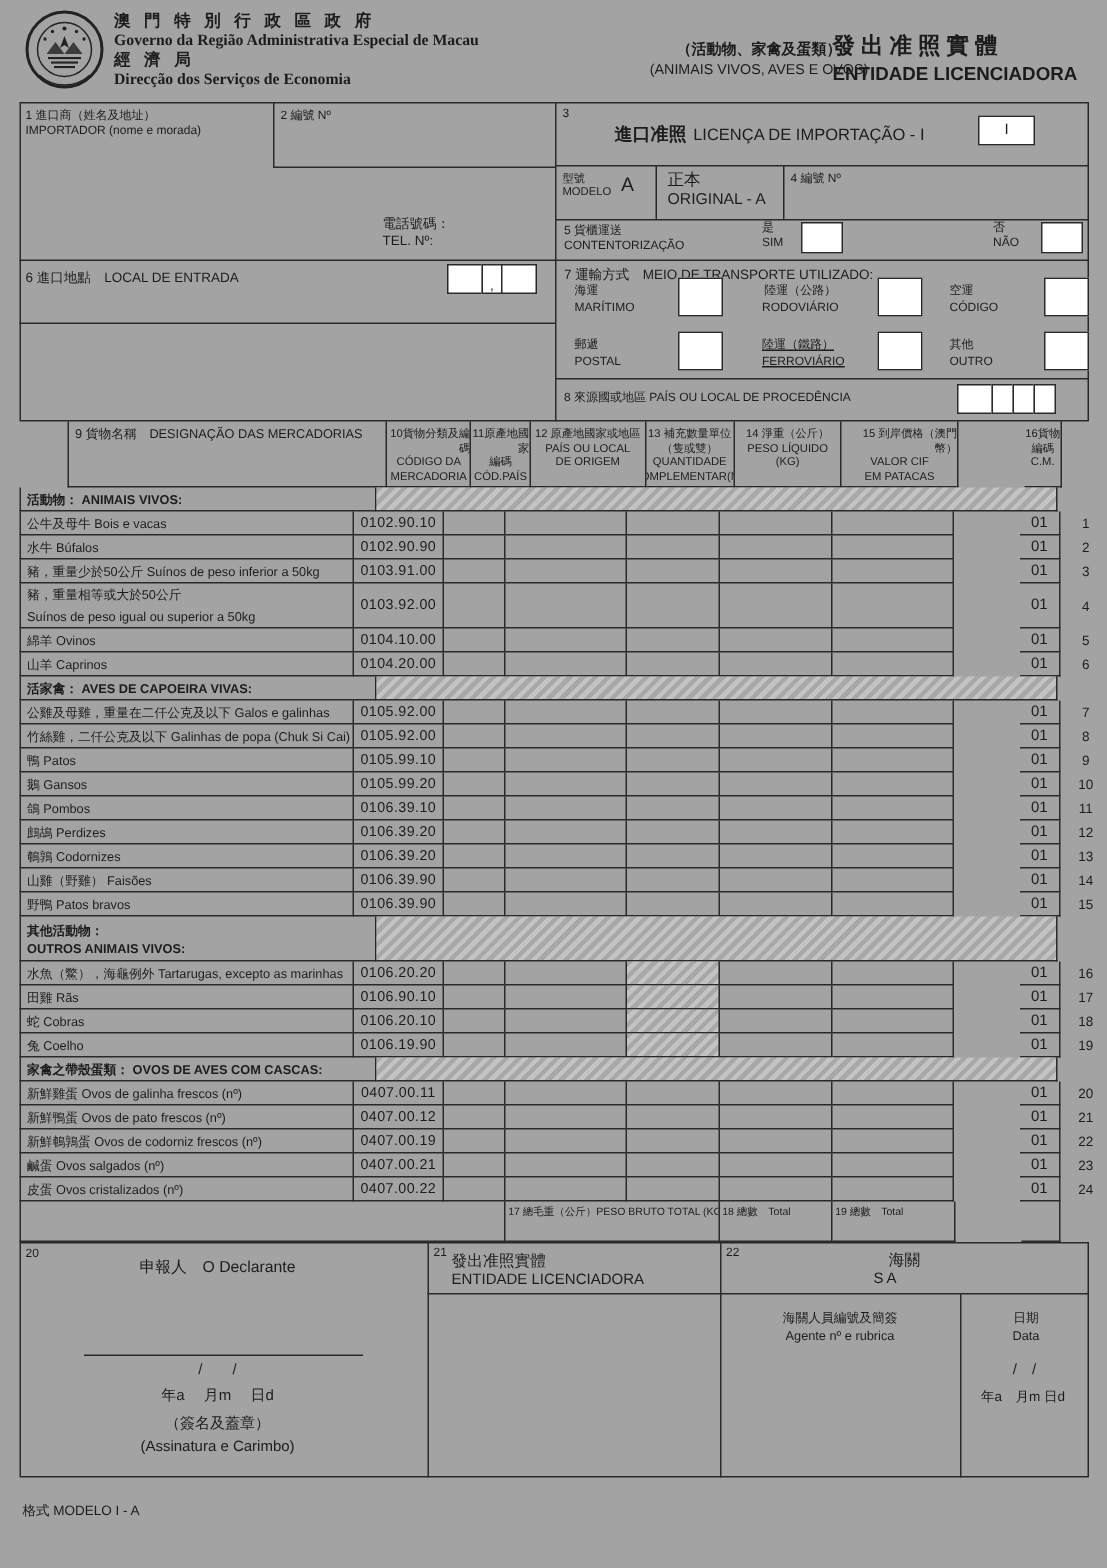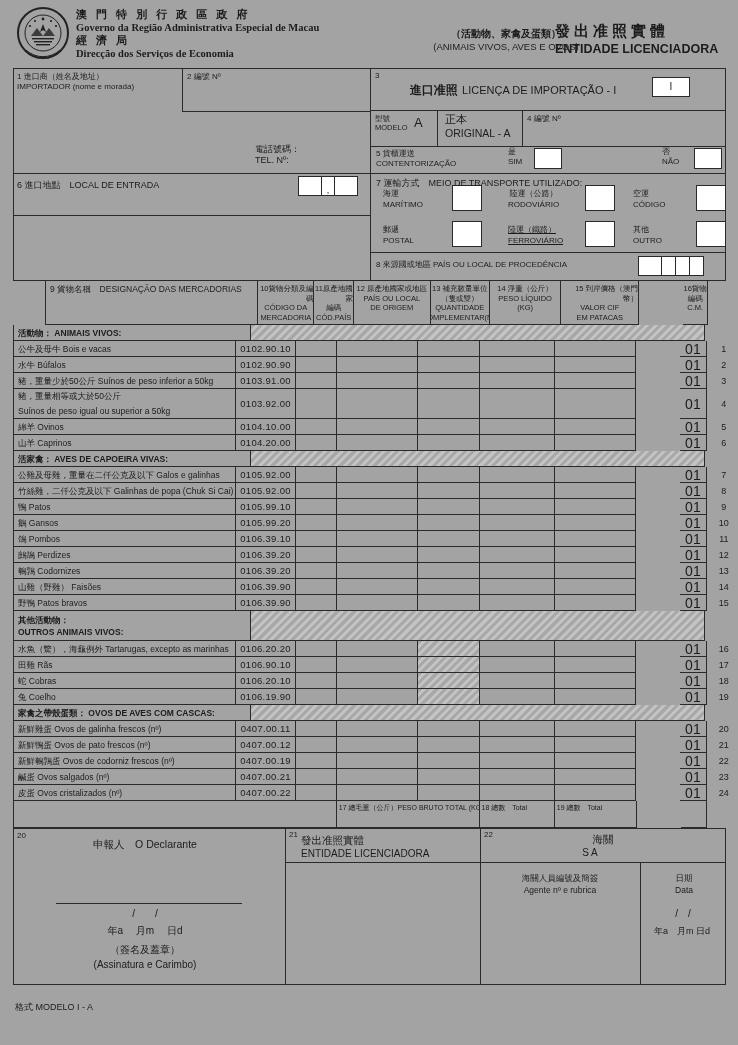--- a/index.html
+++ b/index.html
@@ -34,21 +34,21 @@
   .h-head{height:44px;padding-left:32px;}.h-std{height:16px;}.h-dbl{height:30px;}.h-tot{height:27px;}
   .c1{width:238px;}.c2{width:63px;}.c3{width:44px;}.c4{width:86px;}
   .c5{width:66px;}.c6{width:80px;}.c7{width:87px;}.c8{width:28px;margin-left:44px;}
   .cm454{width:454px;}.ct1{width:345px;}.ct2{width:152px;}
   .cg{width:30px;border:none !important;justify-content:center;}
   .hdesc{justify-content:flex-start;padding:3px 0 0 4px;font-size:8.5px;}
   .hmid{align-items:center;justify-content:flex-start;padding-top:3px;font-size:7.5px;line-height:9.5px;text-align:right;}
   .dcell{padding-left:4px;white-space:nowrap;justify-content:space-around;line-height:12px;}
   .scell{padding-left:4px;white-space:nowrap;font-weight:600;line-height:12px;}
   .codecell{align-items:center;font-size:9.5px;letter-spacing:.3px;}
-  .cmcell{align-items:center;font-size:14px;}
+  .cmcell{align-items:center;font-size:10px;}
   .numcell{font-size:9px;padding-left:6px;flex-direction:row;align-items:center;}
   .tlabel{justify-content:flex-start;padding:2px 0 0 2px;font-size:7px;white-space:nowrap;}
   .shaded{background:repeating-linear-gradient(135deg,var(--shade,#a8a8a8) 0 3px,#c3c3c3 3px 6px);}
   .topt{font-size:8px;line-height:11px;}
   .sig-small{font-size:8.5px;line-height:12px;}
 </style>
 </head>
 <body>
 
 <div class="page" id="page">

